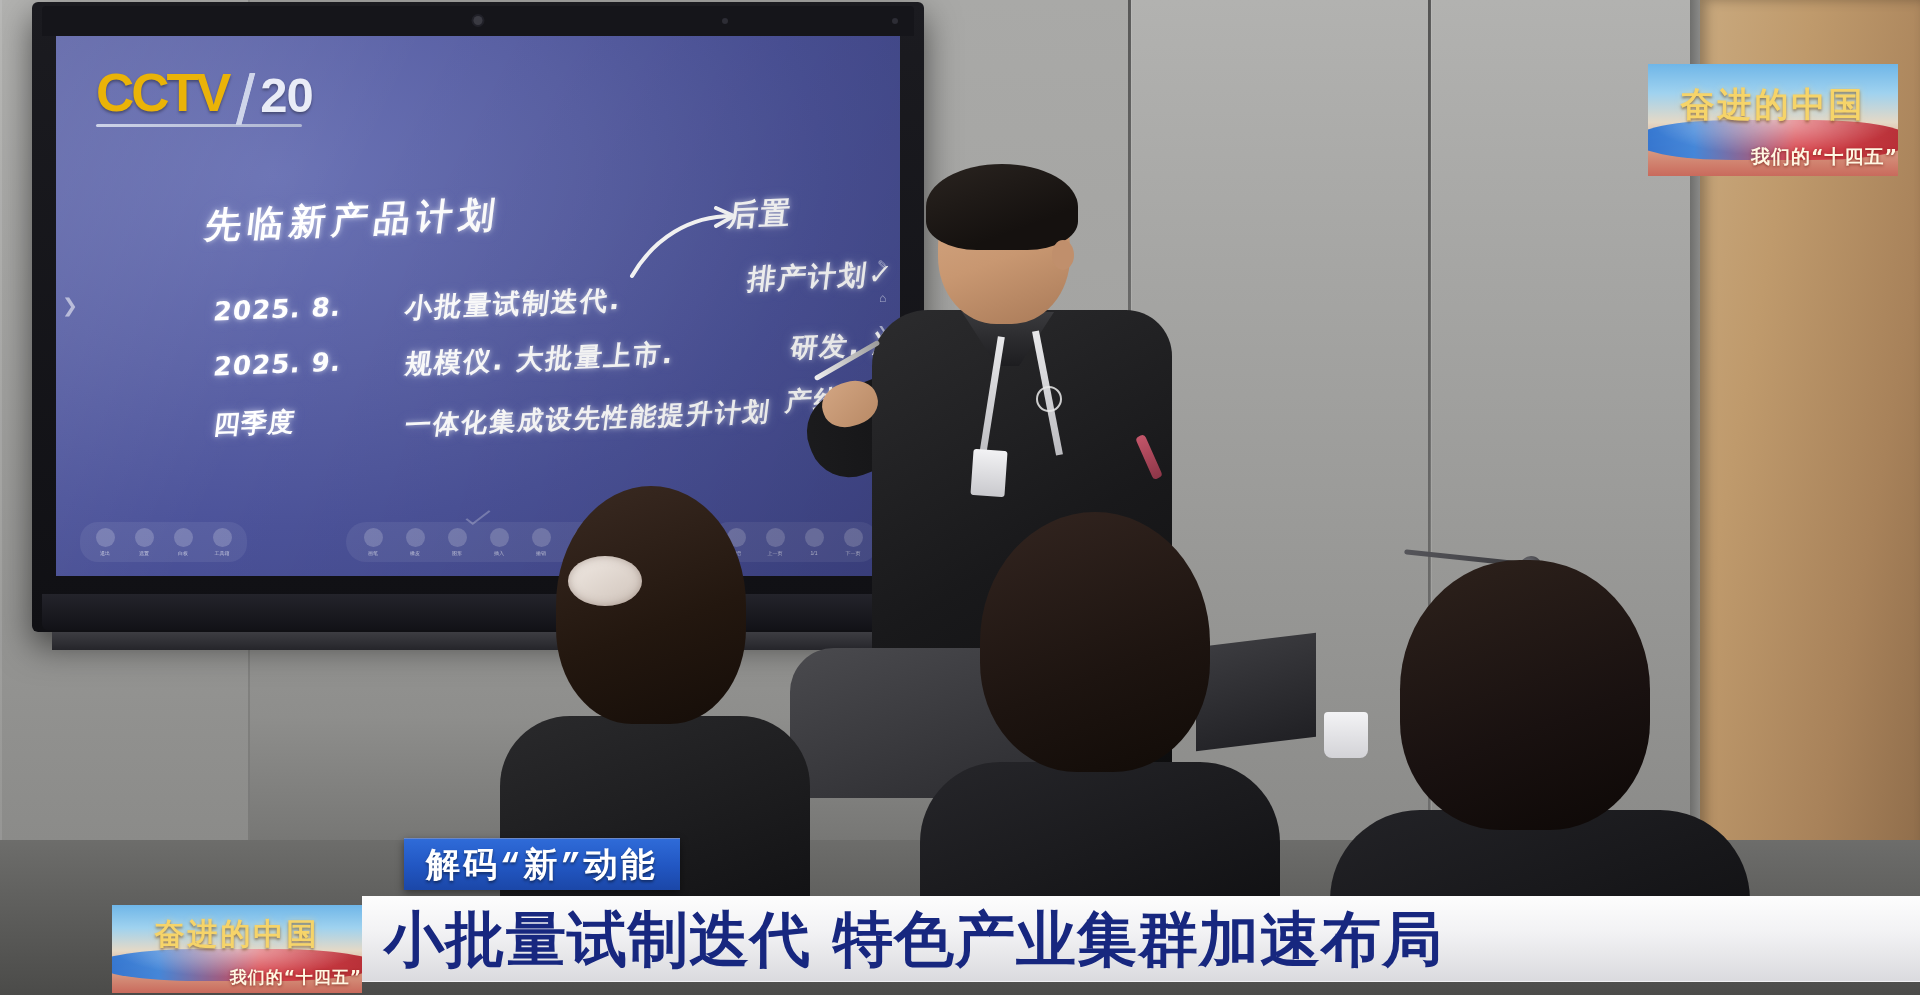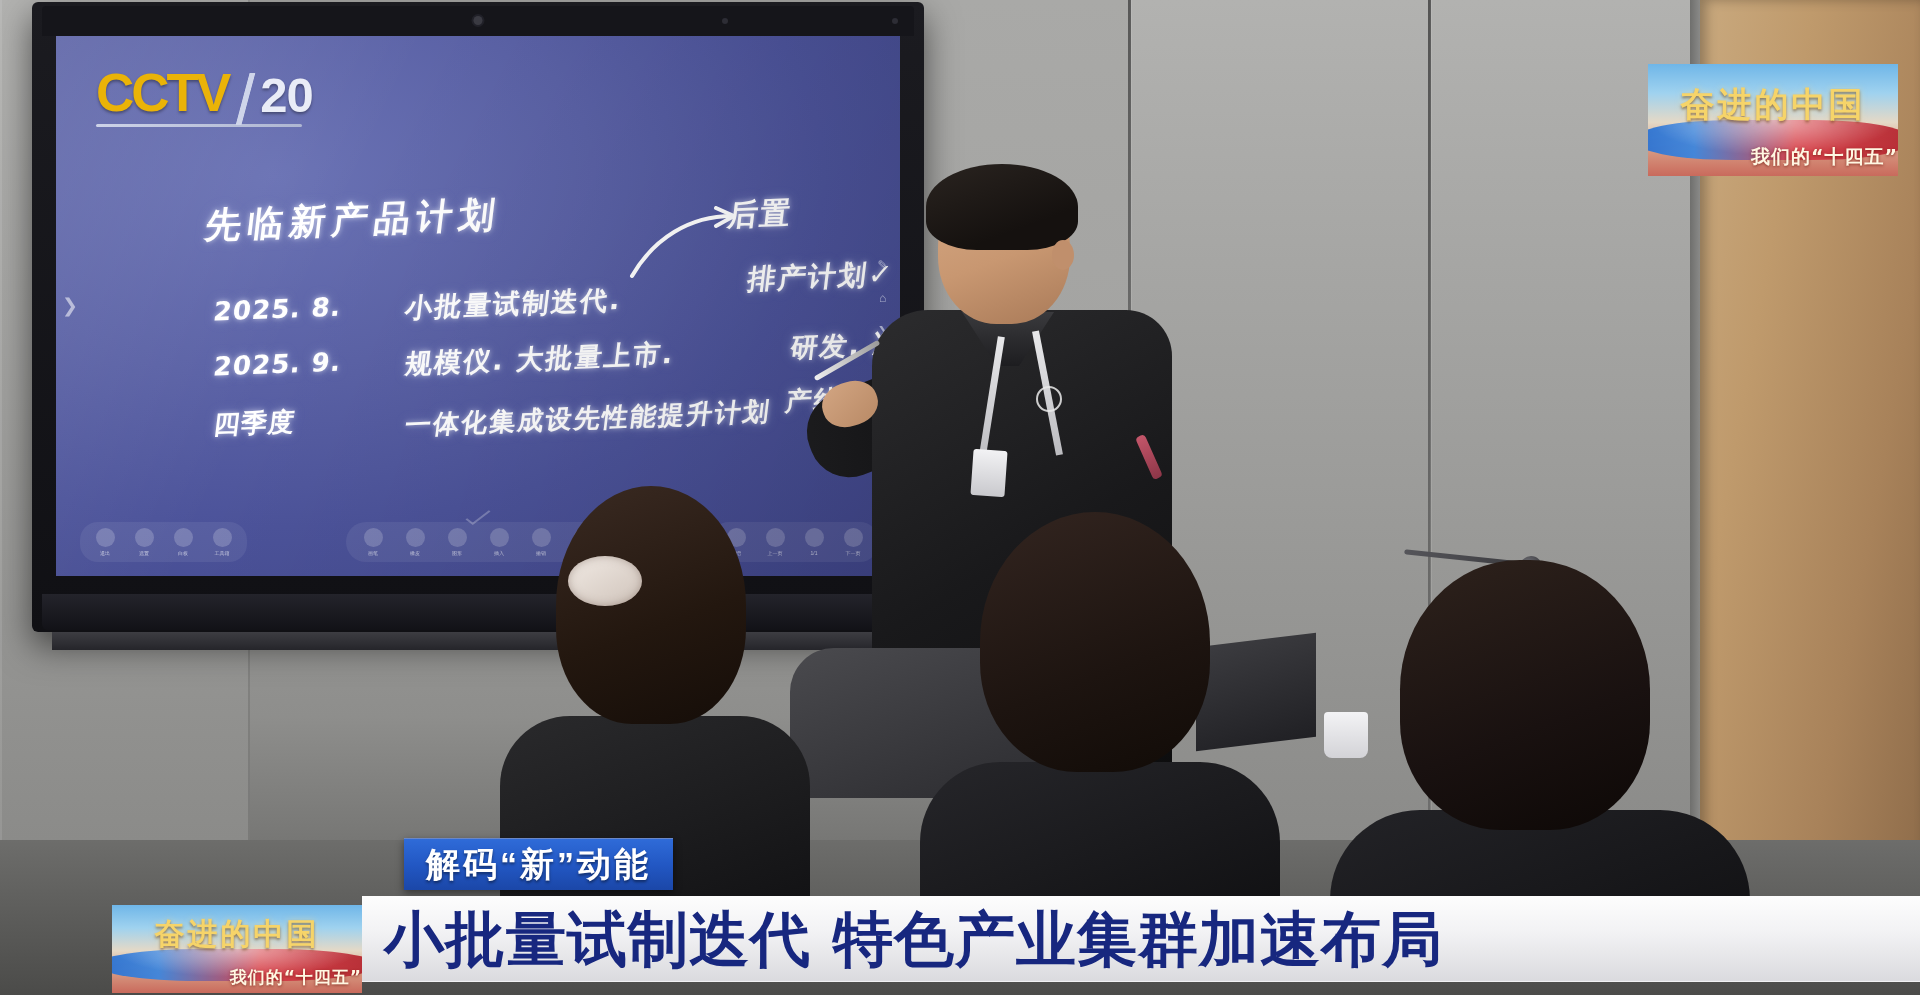--- a/index.html
+++ b/index.html
@@ -215,21 +215,21 @@
 
   
   .kicker {
     position:absolute; left:404px; top:838px; height:52px;
     padding:0 22px; display:flex; align-items:center;
     background:linear-gradient(180deg,#2f6bd8 0%, #2257c3 52%, #1b47a8 100%);
     border-top:1px solid rgba(255,255,255,.35);
     box-shadow:0 3px 8px rgba(0,0,0,.45);
   }
   .kicker span {
-    font-family:Liberation Sans, sans-serif; font-weight:700;
+    font-family:Liberation Mono, monospace; font-weight:700;
     font-size:34px; color:#ffffff; letter-spacing:3px;
     text-shadow:0 2px 3px rgba(0,0,0,.45);
   }
   .headline {
     position:absolute; left:362px; top:896px; right:0; height:86px;
     background:linear-gradient(180deg,#fdfdfd 0%, #f2f2f4 42%, #dadade 100%);
     display:flex; align-items:center; padding-left:22px;
     box-shadow:0 -1px 0 rgba(255,255,255,.6) inset;
   }
   .headline span {

